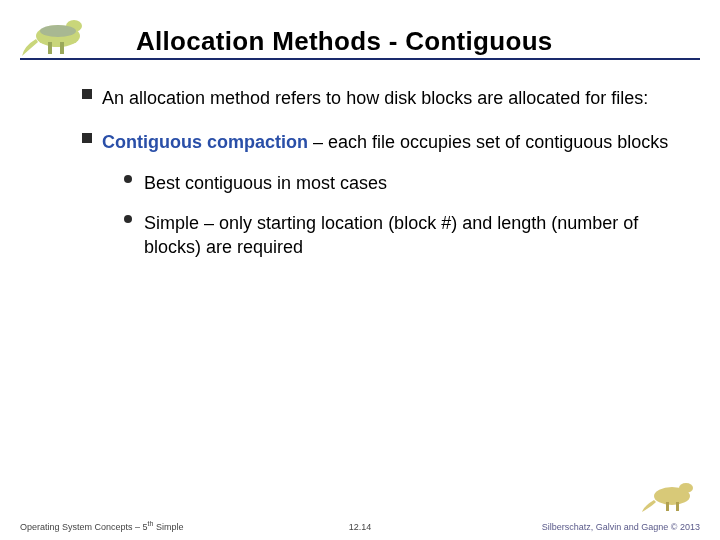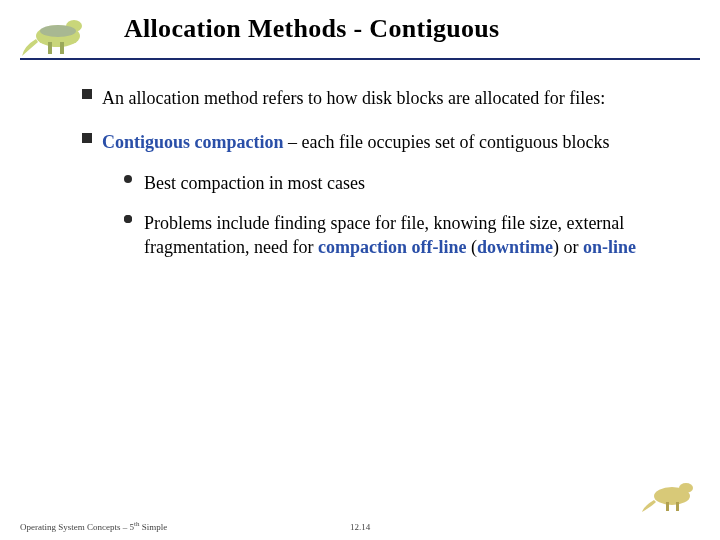--- a/index.html
+++ b/index.html
@@ -4,21 +4,21 @@
 <style>
   * { margin: 0; padding: 0; box-sizing: border-box; }
   body {
     width: 720px;
     height: 540px;
     font-family: Arial, Helvetica, sans-serif;
     background: #fff;
     position: relative;
     overflow: hidden;
   }
-  .slide { width: 100%; height: 100%; position: relative; padding: 4px; font-family: Liberation Serif, serif; }
+  .slide { width: 100%; height: 100%; position: relative; padding: 16px; }
   .header {
     position: relative;
     padding: 10px 0 8px 120px;
   }
   .title {
     font-size: 26px;
     font-weight: bold;
     color: #000;
     letter-spacing: 0.3px;
   }
@@ -118,33 +118,28 @@
     </div>
 
     <div class="top-item">
       <span class="square"></span>
       <span><b class="term">Contiguous compaction</b><span> – each file occupies set of contiguous blocks</span></span>
 
       <div class="sub-list">
 
         <div class="sub-item">
           <span class="dot"></span>
-          <span>Best compaction in most cases</span>
+          <span>Best contiguous in most cases</span>
         </div>
 
         <div class="sub-item">
           <span class="dot"></span>
+          <span>Simple – only starting location (block #) and length (number of blocks) are required</span>
         </div>
 
-        <div class="sub-item">
-          <span class="dot"></span>
-          <span>
-            <span>Problems include finding space for file, knowing file size, external fragmentation, need for </span><b class="term">compaction off-line</b><span> (</span><b class="term">downtime</b><span>) or </span><b class="term">on-line</b>
-          </span>
-        </div>
 
       </div>
     </div>
 
   </div>
 
   <div class="logo-right">
     <svg viewBox="0 0 56 36">
       <ellipse cx="30" cy="20" rx="18" ry="9" fill="#d8c978"></ellipse>
       <path d="M12 24 Q2 30 0 36 Q10 30 14 26 Z" fill="#d8c978"></path>
@@ -152,15 +147,16 @@
       <rect x="24" y="26" width="3" height="9" fill="#b0a050"></rect>
       <rect x="34" y="26" width="3" height="9" fill="#b0a050"></rect>
     </svg>
   </div>
 
   <div class="footer">
     <span class="left">
       <span>Operating System Concepts – 5</span><sup>th</sup><span> Simple</span>
     </span>
     <span class="center">12.14</span>
+    <span class="right">Silberschatz, Galvin and Gagne © 2013</span>
   </div>
 
 </div>
 
 </body></html>

